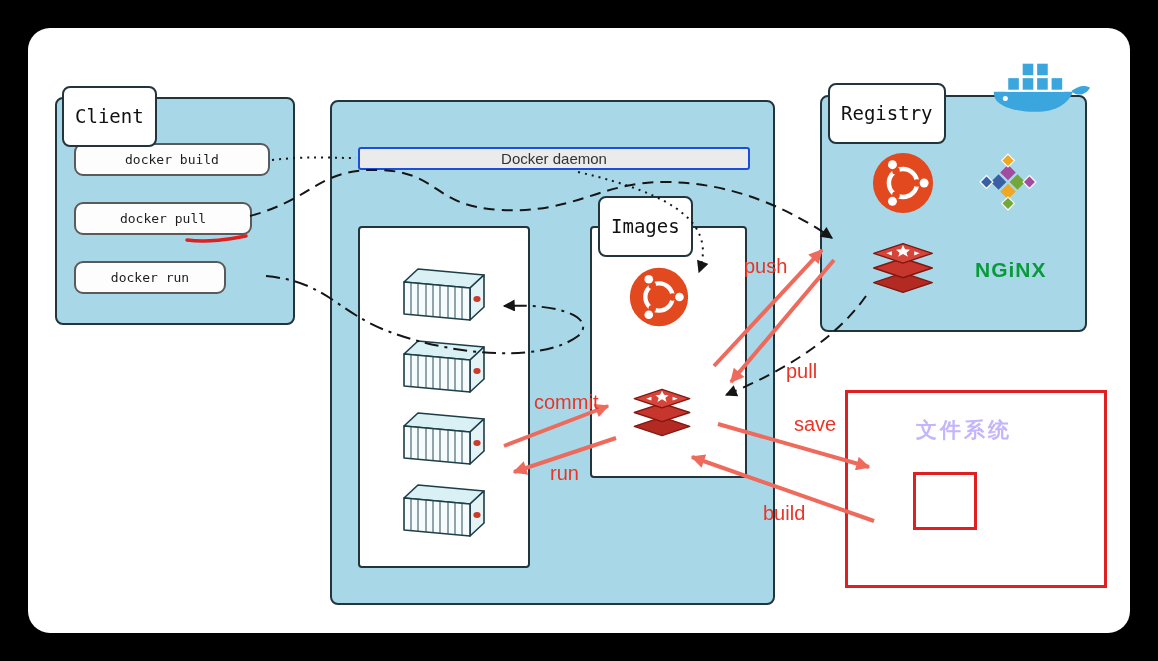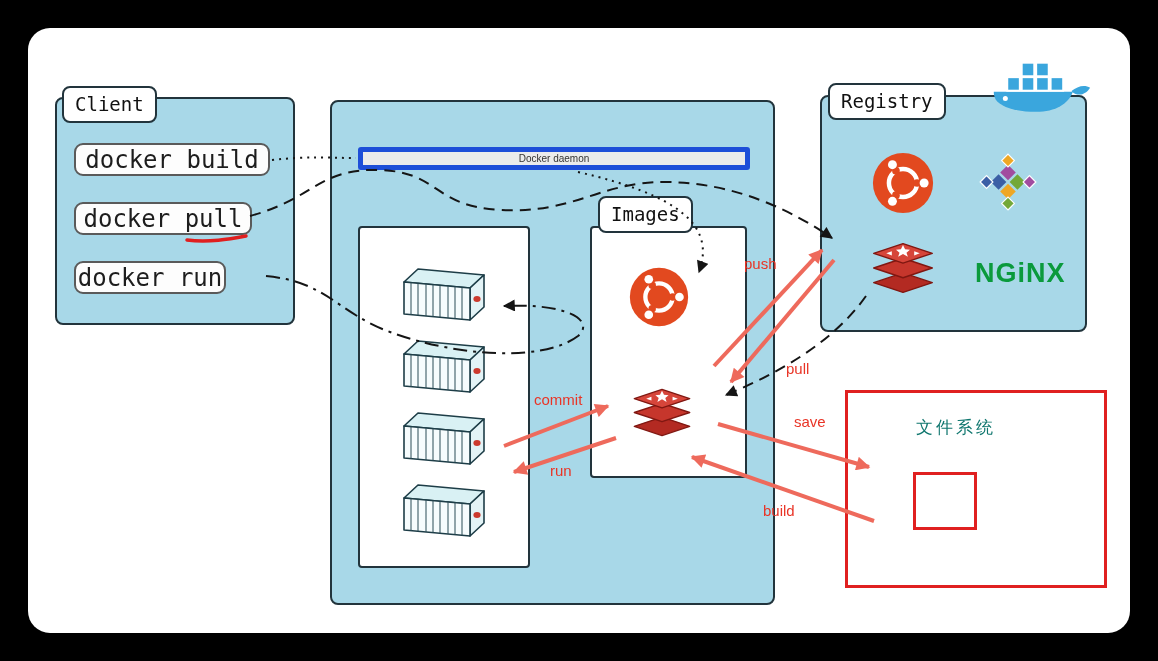--- a/index.html
+++ b/index.html
@@ -1,30 +1,30 @@
 <!DOCTYPE html>
 <html><head>
 <meta charset="utf-8">
 <style>
   *{box-sizing:border-box}
   html,body{margin:0;padding:0;background:#000;width:1158px;height:661px;overflow:hidden}
   .stage{position:relative;width:1158px;height:661px;font-family:"DejaVu Sans Mono",monospace}
   .card{position:absolute;left:28px;top:28px;width:1102px;height:605px;background:#fff;border-radius:22px;z-index:0}
   .panel{position:absolute;background:#a8d8e8;border:2px solid #22343c;border-radius:8px;z-index:1}
   .inner{position:absolute;background:#fff;border:2px solid #22343c;border-radius:4px;z-index:2}
-  .tag{position:absolute;background:#fff;border:2px solid #22343c;border-radius:8px;padding:4px 11px;font-size:19px;color:#111;z-index:4;white-space:nowrap;line-height:1.3}
-  .cmd{position:absolute;background:#fdfdfd;border:2px solid #5a5a5a;border-radius:9px;display:flex;align-items:center;justify-content:center;font-size:24px;color:#1d1d1d;z-index:3;white-space:nowrap}
-  .daemon{position:absolute;background:#ebebeb;border:5px solid #1d4ed8;border-radius:3px;display:flex;align-items:center;justify-content:center;font-family:"Liberation Sans",sans-serif;font-size:10px;color:#333;z-index:2}
+  .tag{position:absolute;background:#fff;border:2px solid #22343c;border-radius:8px;padding:16px 11px;font-size:19px;color:#111;z-index:4;white-space:nowrap;line-height:1.3}
+  .cmd{position:absolute;background:#fdfdfd;border:2px solid #5a5a5a;border-radius:9px;display:flex;align-items:center;justify-content:center;font-size:13px;color:#1d1d1d;z-index:3;white-space:nowrap}
+  .daemon{position:absolute;background:#ebebeb;border:2px solid #1d4ed8;border-radius:3px;display:flex;align-items:center;justify-content:center;font-family:"Liberation Sans",sans-serif;font-size:15px;color:#333;z-index:2}
   .icon{position:absolute;z-index:3;line-height:0}
   .overlay{position:absolute;left:0;top:0;z-index:5;pointer-events:none}
-  .flowlabel{position:absolute;color:#e93426;font-family:"Liberation Sans",sans-serif;font-size:15px;z-index:6;white-space:nowrap}
+  .flowlabel{position:absolute;color:#e93426;font-family:"Liberation Sans",sans-serif;font-size:20px;z-index:6;white-space:nowrap}
   .fsbox{position:absolute;background:#fff;border:3px solid #e02020;z-index:2}
-  .fslabel{position:absolute;color:#0f766e;font-family:"Liberation Sans",sans-serif;font-size:17px;font-weight:normal;letter-spacing:3px;z-index:3;white-space:nowrap}
+  .fslabel{position:absolute;color:#c4b5fd;font-family:"Liberation Sans",sans-serif;font-size:21px;font-weight:bold;letter-spacing:3px;z-index:3;white-space:nowrap}
   .fssquare{position:absolute;background:#fff;border:3px solid #e02020;z-index:3}
-  .nginx{position:absolute;color:#0a9a3c;font-family:"Liberation Sans",sans-serif;font-weight:800;font-size:27px;letter-spacing:1px;z-index:3;white-space:nowrap}
+  .nginx{position:absolute;color:#0a9a3c;font-family:"Liberation Sans",sans-serif;font-weight:800;font-size:21px;letter-spacing:1px;z-index:3;white-space:nowrap}
 </style>
 </head>
 <body>
 
 <div class="stage">
   <div class="card"></div>
 
   <div class="panel" style="left:55px;top:97px;width:240px;height:228px"></div>
   <div class="tag" style="left:62px;top:86px">Client</div>
   <div class="cmd" style="left:74px;top:143px;width:196px;height:33px">docker build</div>

